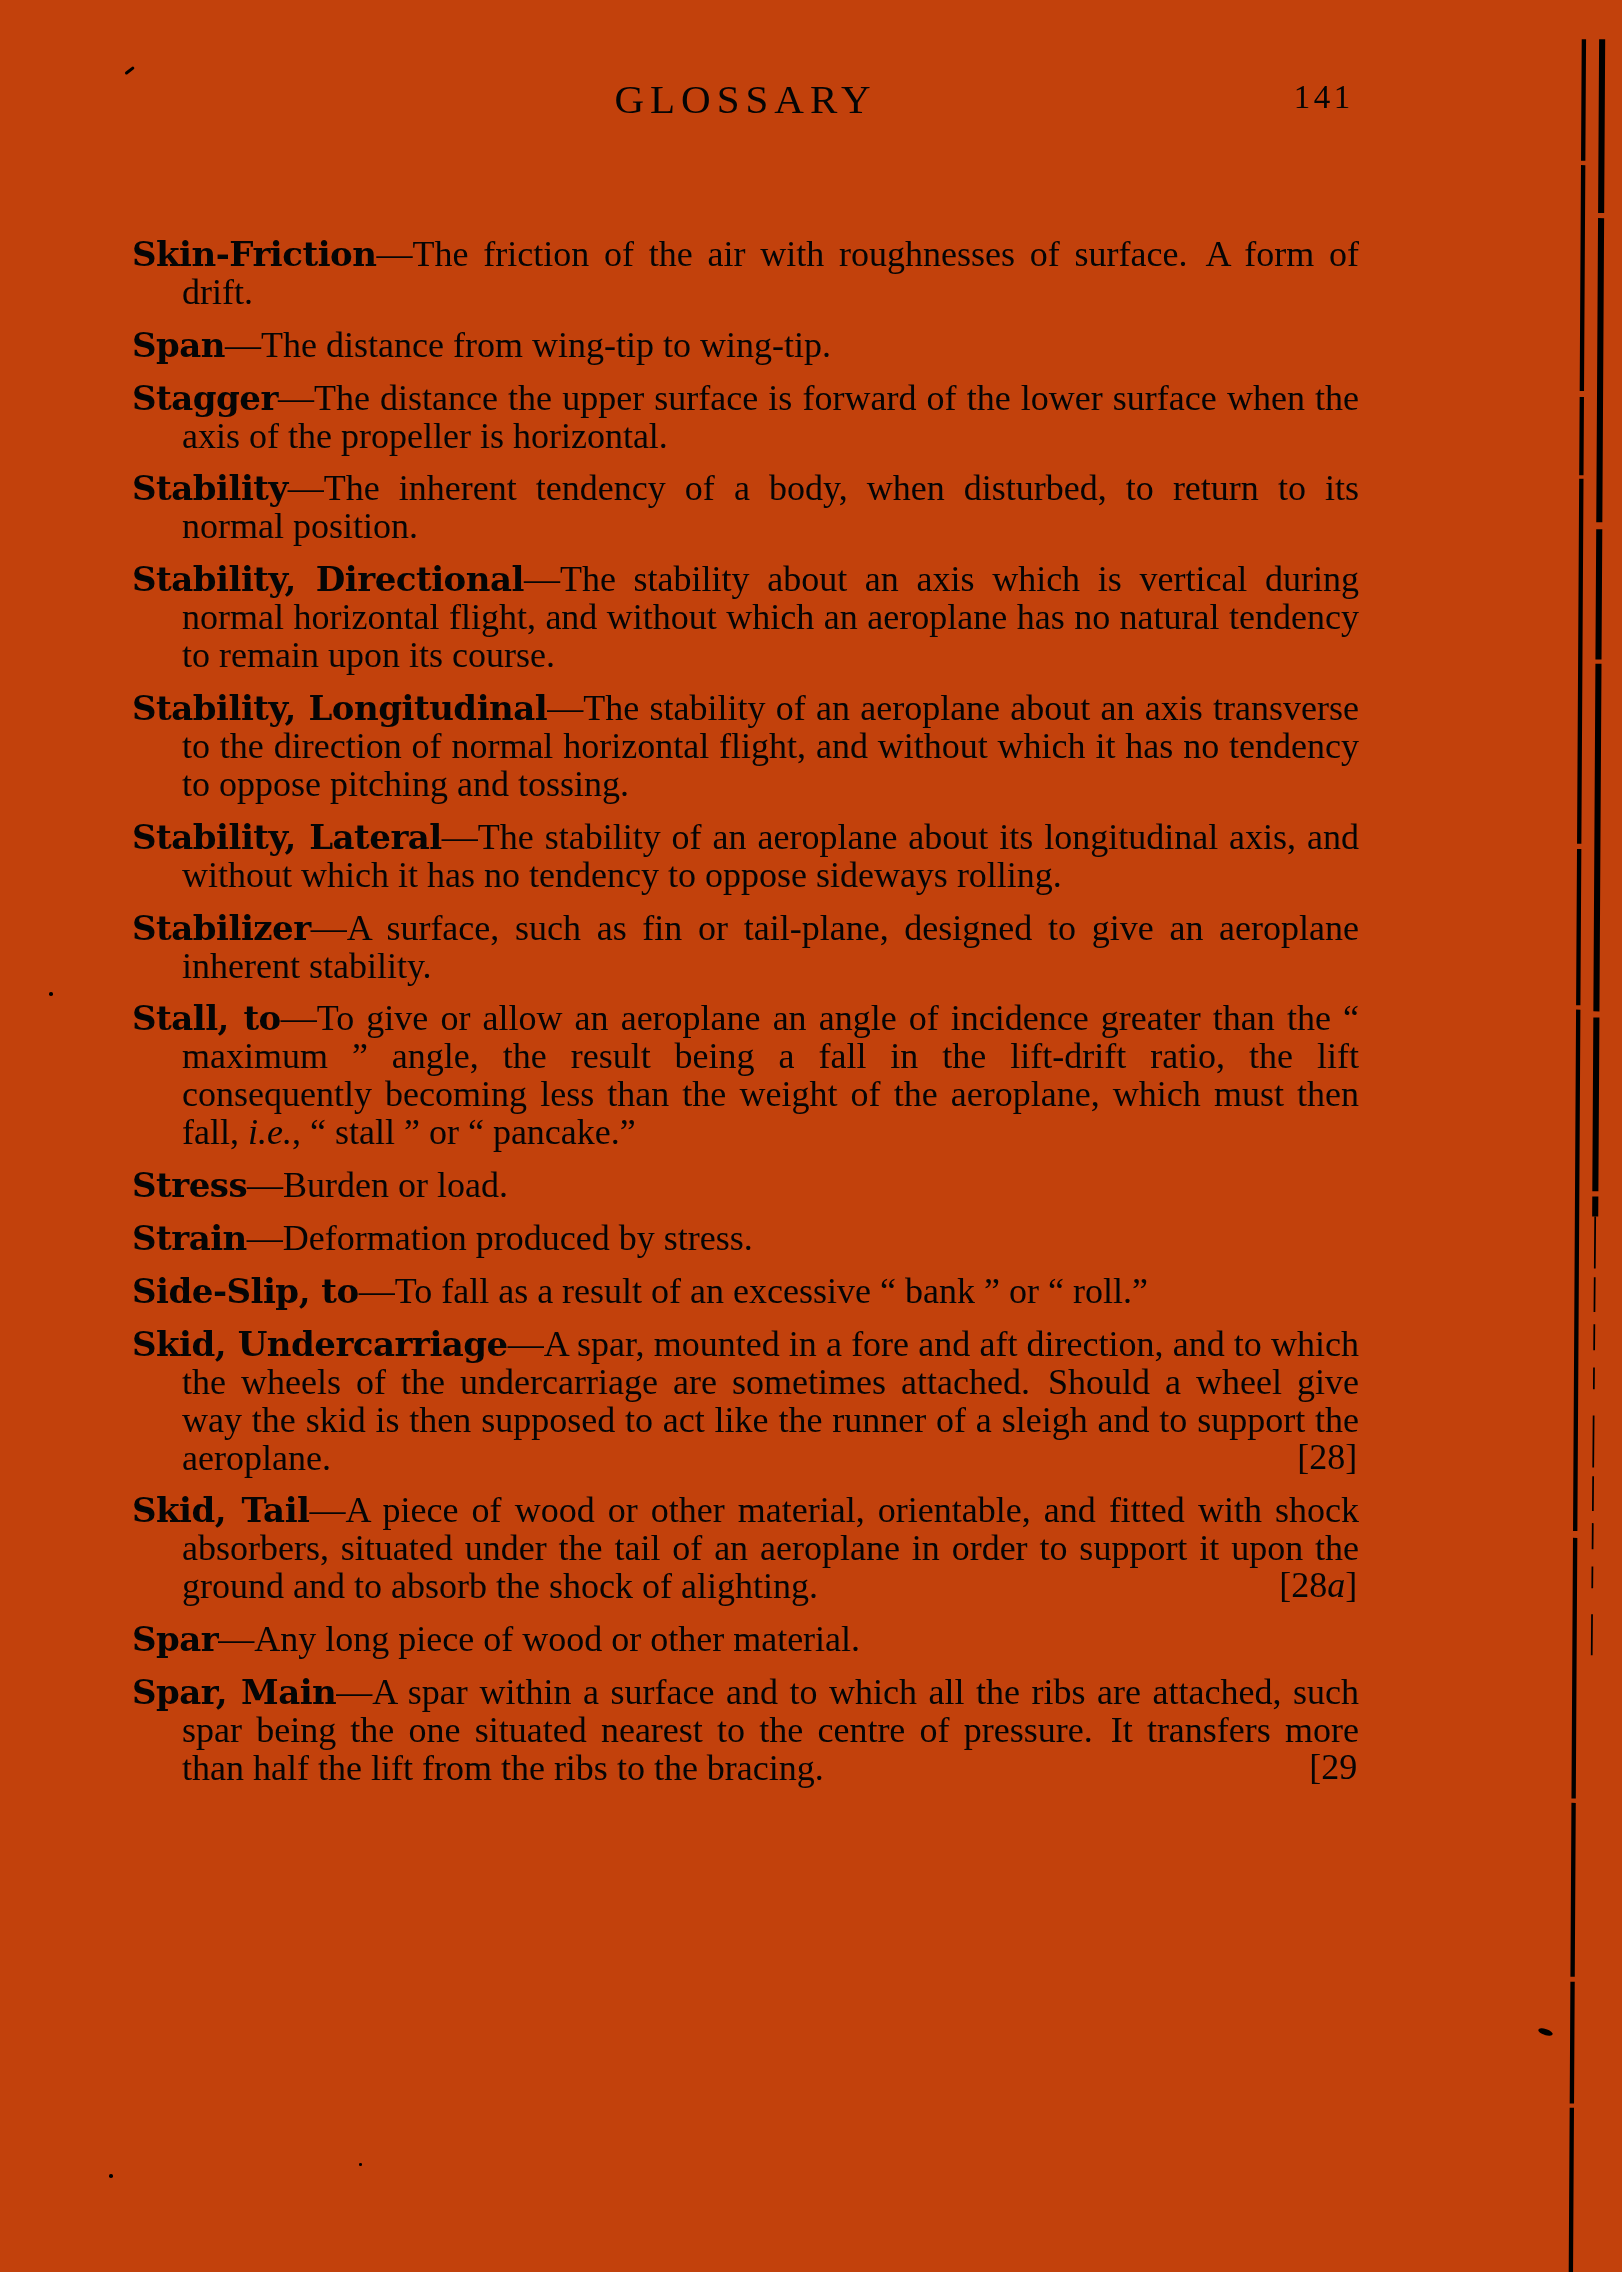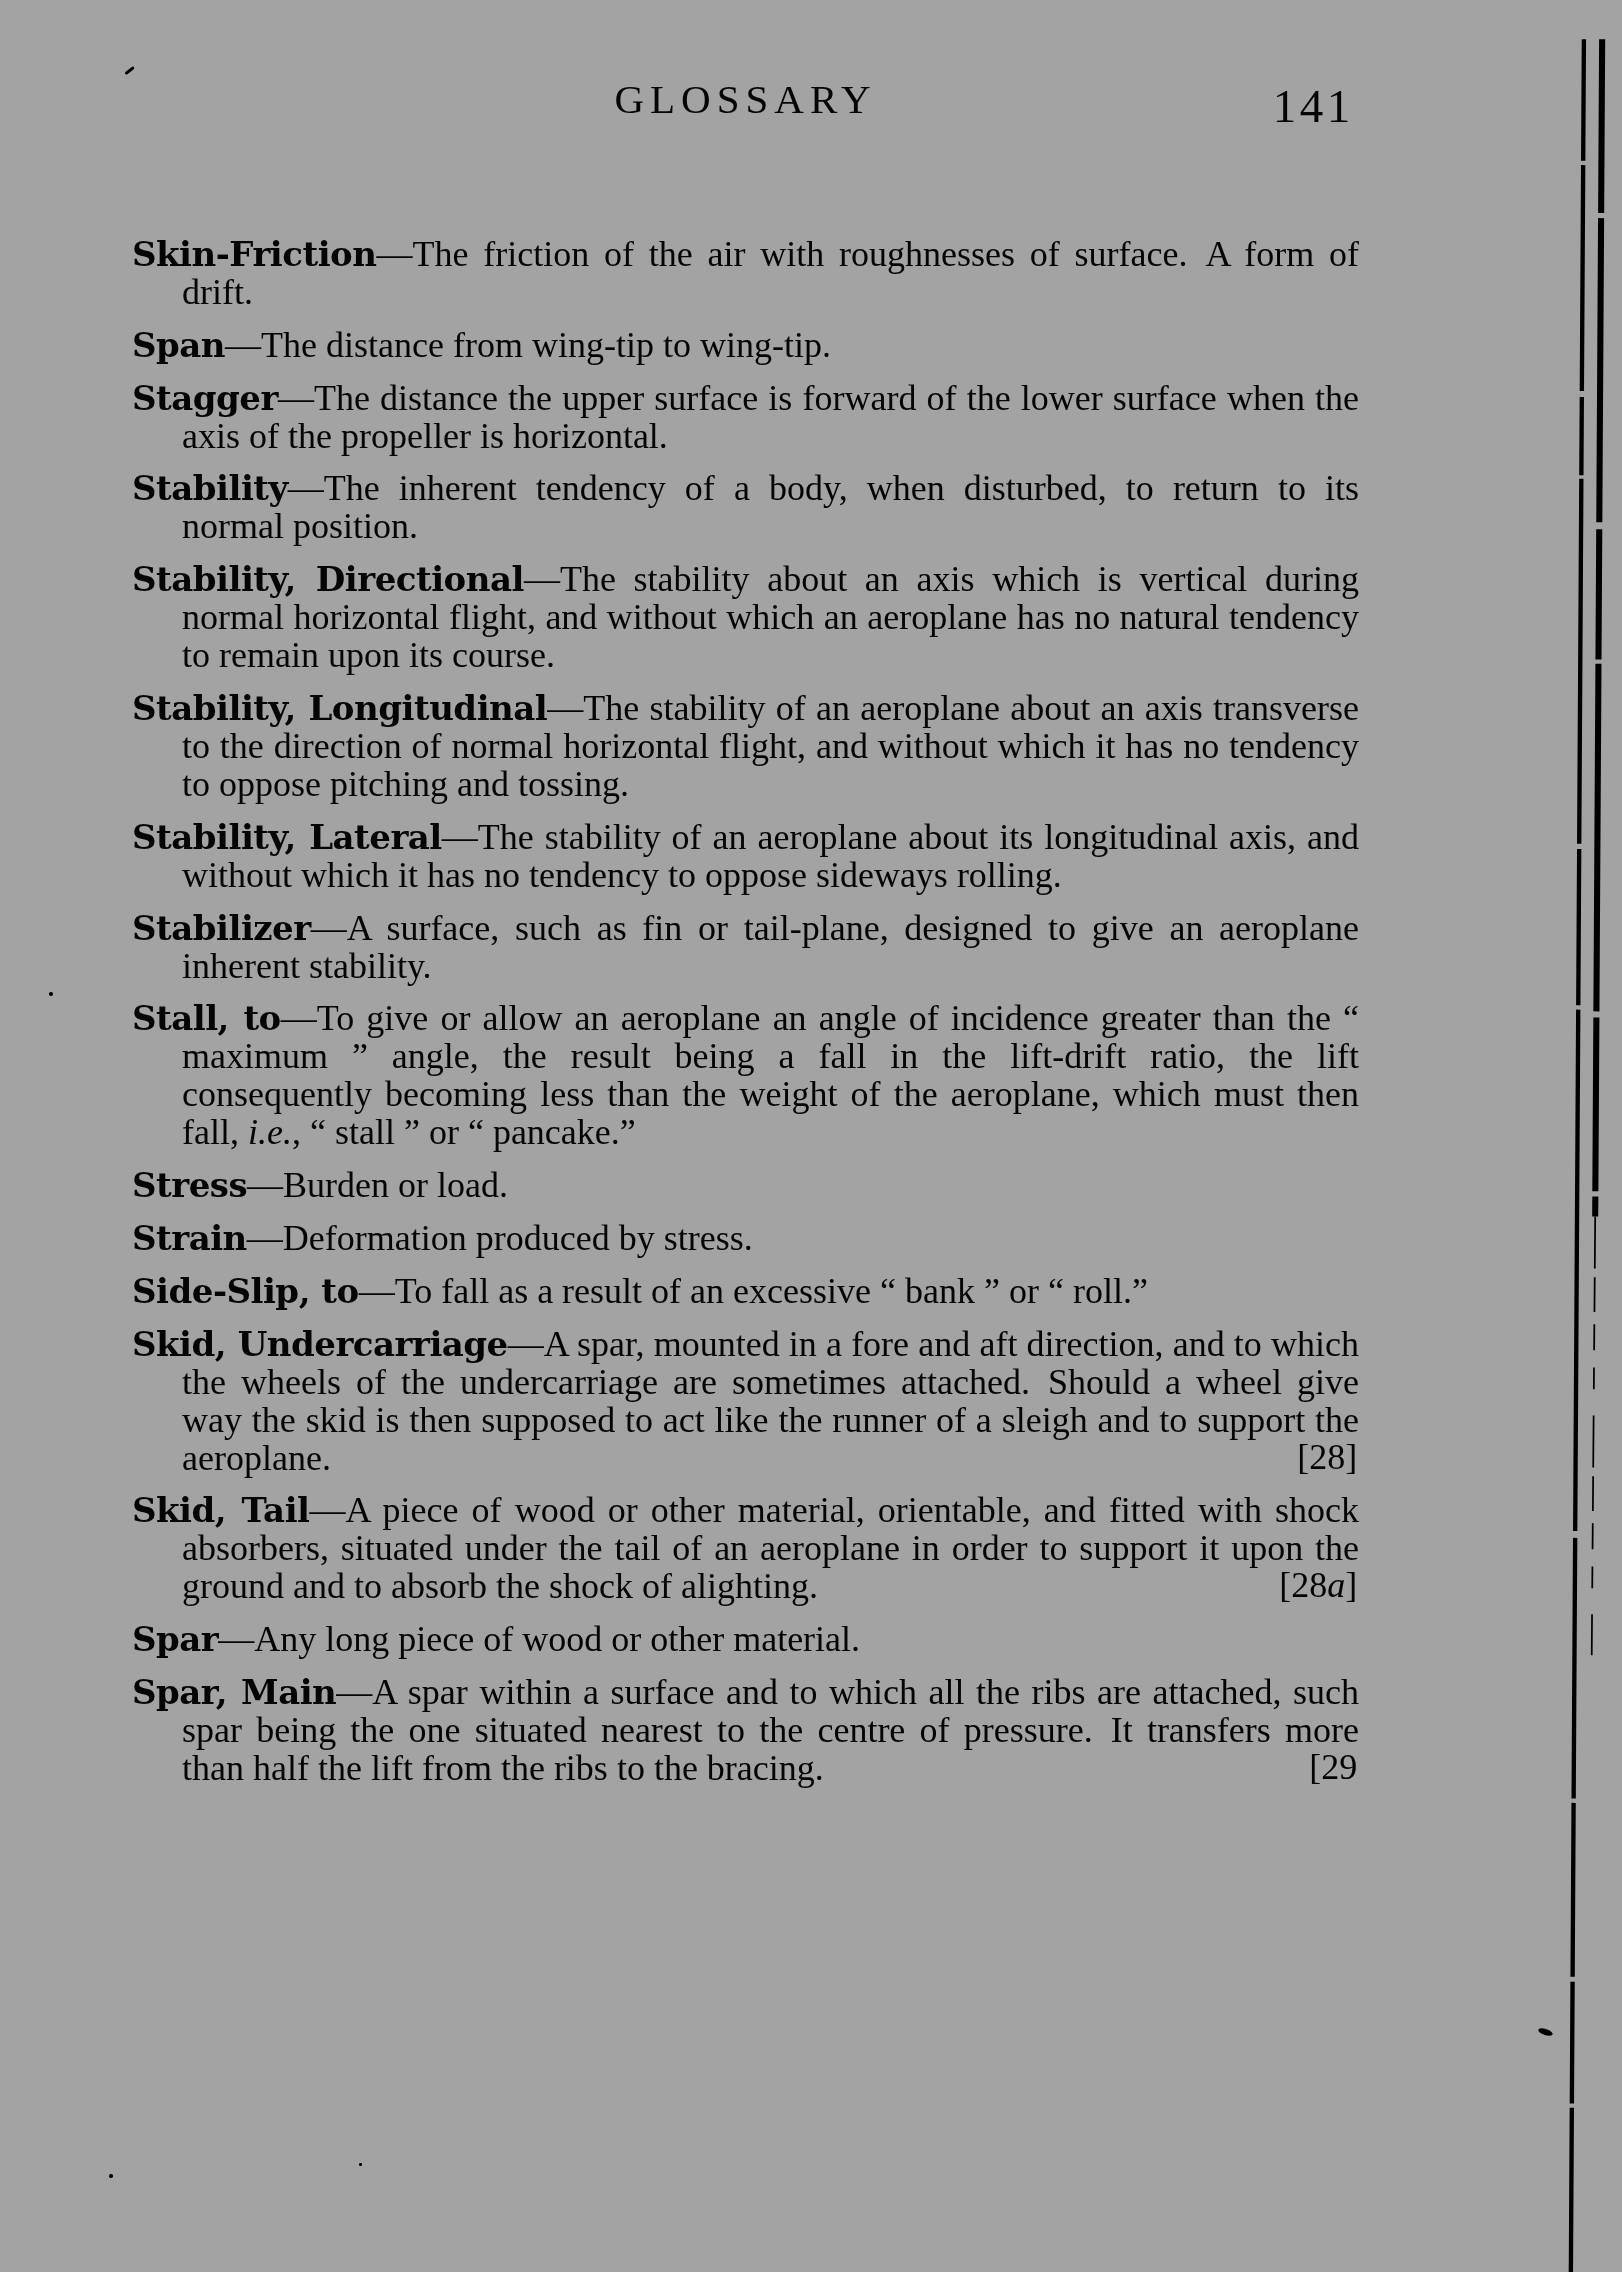--- a/index.html
+++ b/index.html
@@ -1,20 +1,20 @@
 <!DOCTYPE html>
 <html style="font-size:14px"><head>
 <meta charset="utf-8">
 <style>
   html,body{margin:0;padding:0;background:#e8e8e8;}
   .page{
     position:relative;
     width:1623px;
     height:2273px;
-    background:#a3a3a3;
+    background:#c2410c;
     overflow:hidden;
     font-family:"Liberation Serif", serif;
     color:#050505;
   }
   .column{
     position:absolute;
     left:132px;
     top:75px;
     width:1227px;
   }
@@ -26,21 +26,21 @@
     position:absolute;
     left:0; right:0;
     text-align:center;
     font-size:41px;
     letter-spacing:6px;
   }
   .page-number{
     position:absolute;
     right:5.2px;
     top:4.3px;
-    font-size:47px;
+    font-size:33px;
     letter-spacing:3.5px;
   }
   .entries{
     margin-top:104px;
   }
   .entry{
     font-size:36px;
     line-height:38px;
     text-align:justify;
     margin:0 0 14.8px 0;

